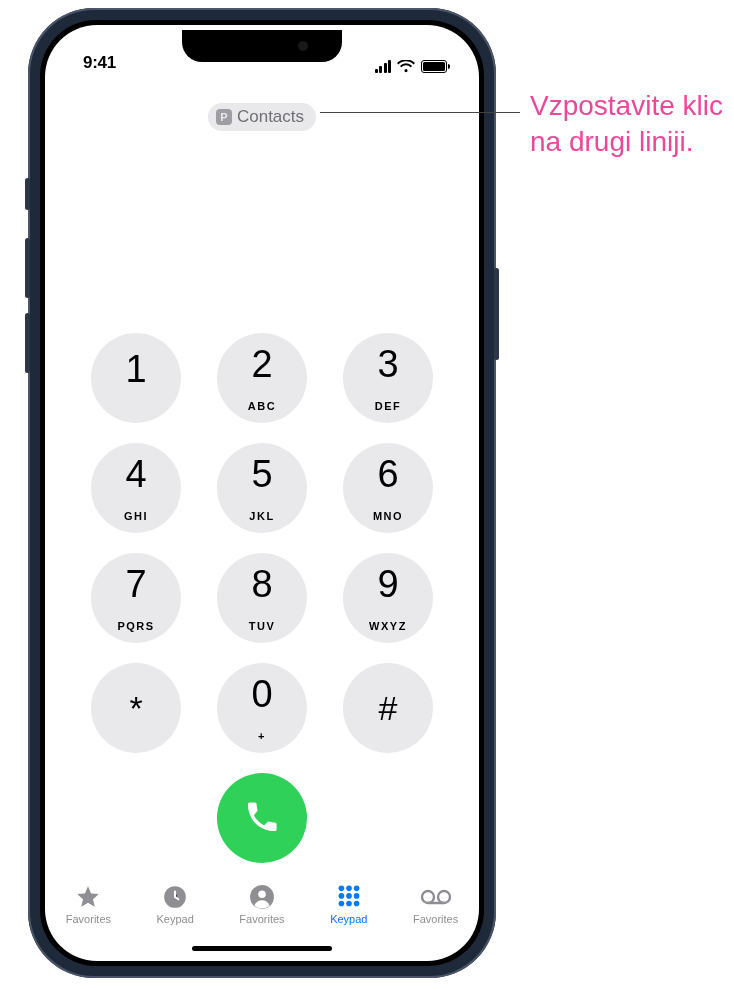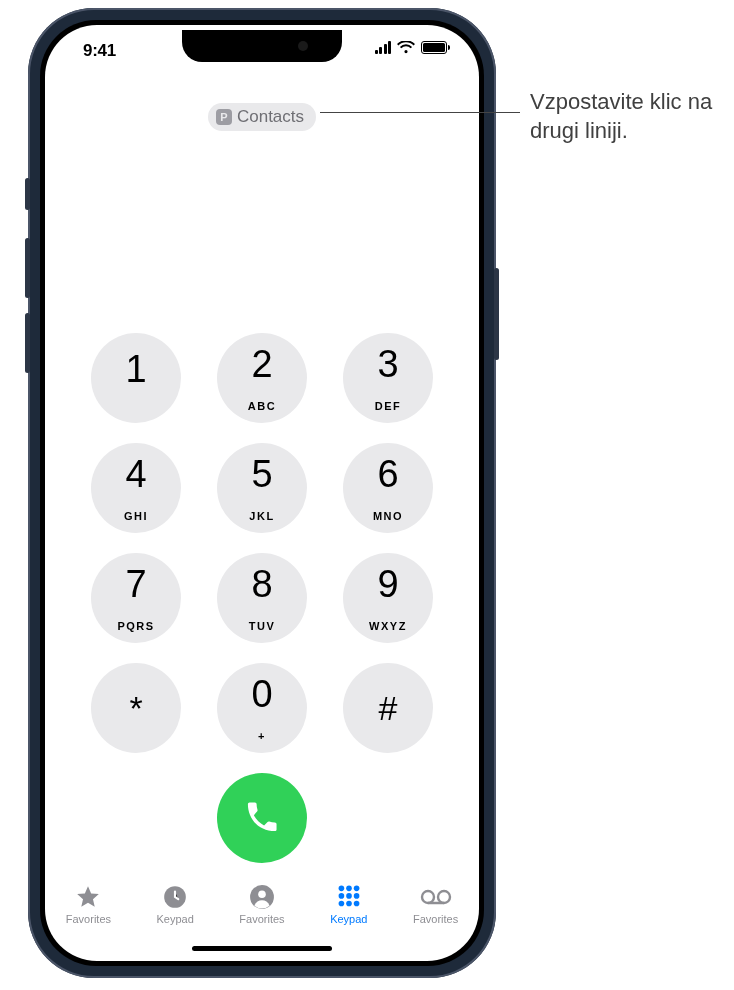--- a/index.html
+++ b/index.html
@@ -73,23 +73,23 @@
       width: 10px;
       height: 10px;
       border-radius: 50%;
       background: #1a1a1a;
     }
 
     
     .status-bar {
       height: 48px;
       display: flex;
-      align-items: flex-start;
+      align-items: flex-end;
       justify-content: space-between;
-      padding: 16px 32px 0 38px;
+      padding: 8px 32px 0 38px;
       font-weight: 600;
       font-size: 17px;
       color: #000;
       position: relative;
       z-index: 40;
     }
     .status-left { letter-spacing: -0.3px; }
     .status-right { display: flex; align-items: center; gap: 6px; }
     .cellular { display: flex; align-items: flex-end; gap: 1.5px; }
     .cellular span { width: 3px; background: #000; border-radius: 1px; }
@@ -217,23 +217,23 @@
       position:absolute;
       left:0; top:12px;
       width: 200px;
       height: 1px;
       background:#444;
     }
     .callout-text {
       position:absolute;
       left: 210px;
       top: -12px;
-      font-size: 22px;
+      font-size: 28px;
       line-height: 1.3;
-      color:#404040;
+      color:#ec4899;
       width: 200px;
     }
   </style>
 </head>
 <body>
 
 <div class="device">
   <div class="side-btn mute"></div>
   <div class="side-btn volup"></div>
   <div class="side-btn voldn"></div>

